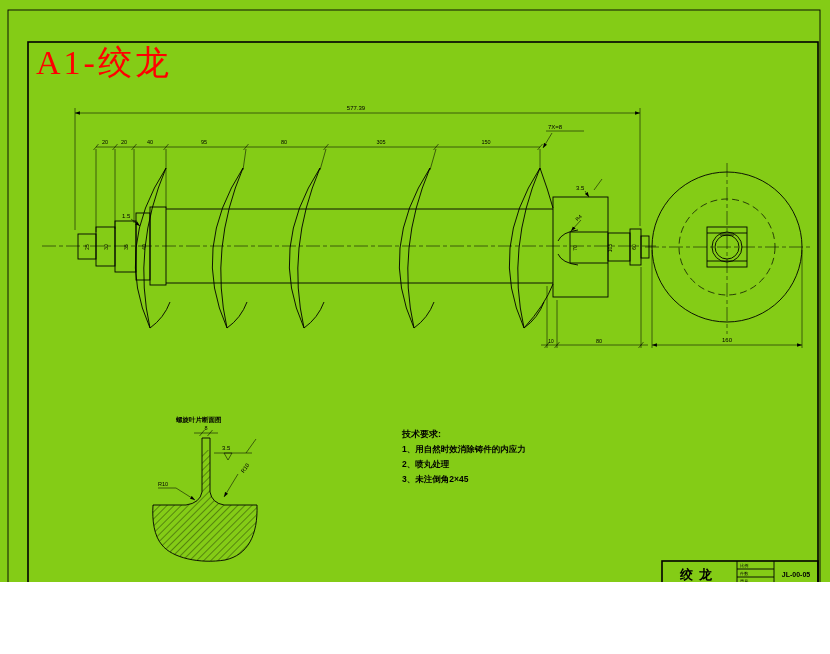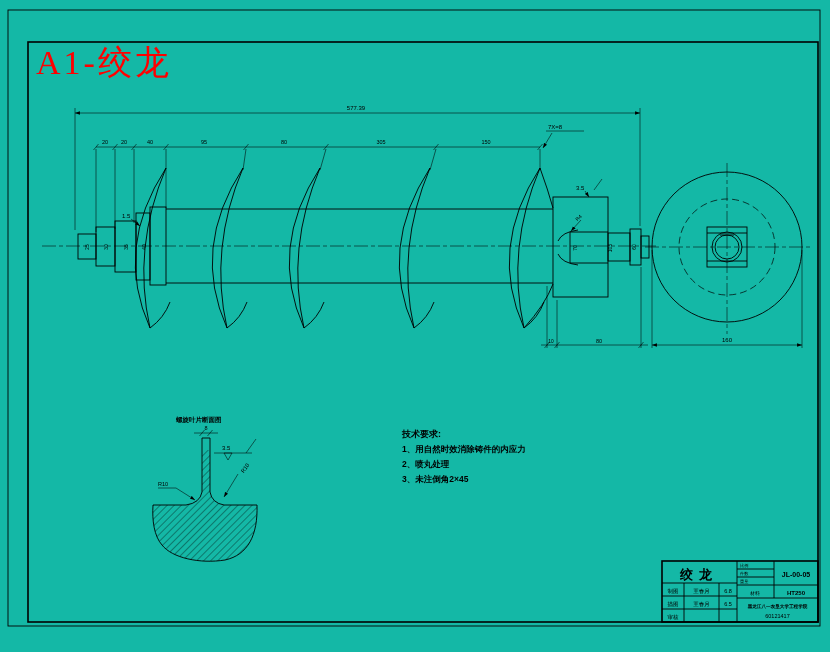--- a/index.html
+++ b/index.html
@@ -1,16 +1,16 @@
 <!DOCTYPE html>
 <html><head>
 <meta charset="utf-8">
 <style>
   html,body{margin:0;padding:0;background:#ffffff;}
-  #stage{position:relative;width:830px;height:652px;background:#14b8a6;overflow:hidden;
+  #stage{position:relative;width:830px;height:582px;background:#84cc16;overflow:hidden;
          font-family:"Liberation Sans", sans-serif;}
   svg text{fill:#000;font-family:"Liberation Sans", sans-serif;}
   .ln{stroke:#000;fill:none;stroke-width:0.9;}
   .md{stroke:#000;fill:none;stroke-width:1.6;}
   .dim{stroke:#000;fill:none;stroke-width:0.55;}
   .cl{stroke:#000;fill:none;stroke-width:0.55;stroke-dasharray:14 3 4 3;}
   .dash{stroke:#000;fill:none;stroke-width:0.7;stroke-dasharray:7 4;}
   .hatched{fill:url(#hatch);stroke:none;}
   .red-title{fill:#ff0000;font-family:"Liberation Serif", serif;font-size:34px;letter-spacing:3px;}
   .t6{font-size:6px;} .t55{font-size:5.5px;} .t5{font-size:5px;} .t48{font-size:4.8px;}

